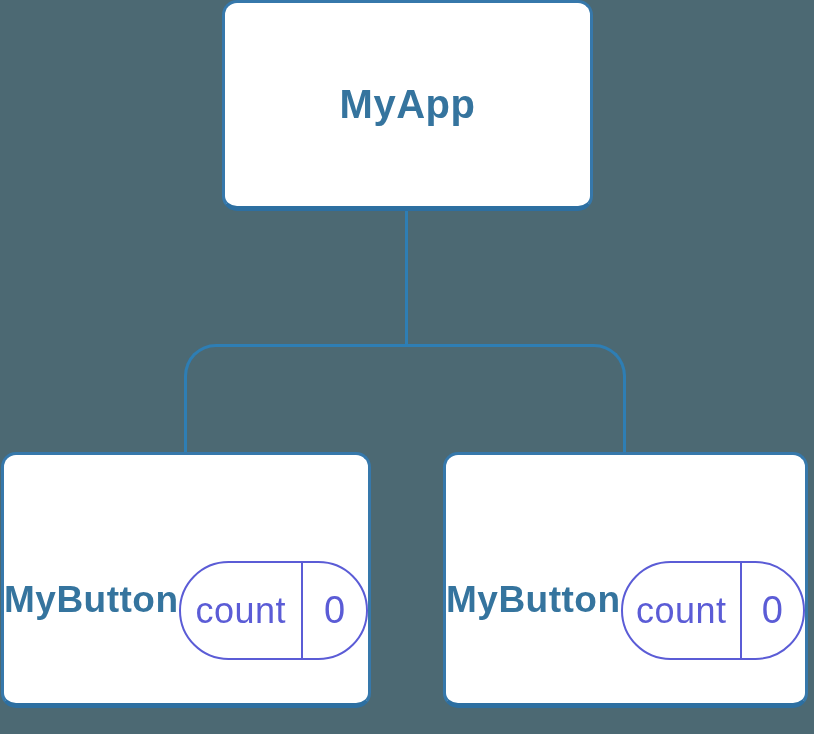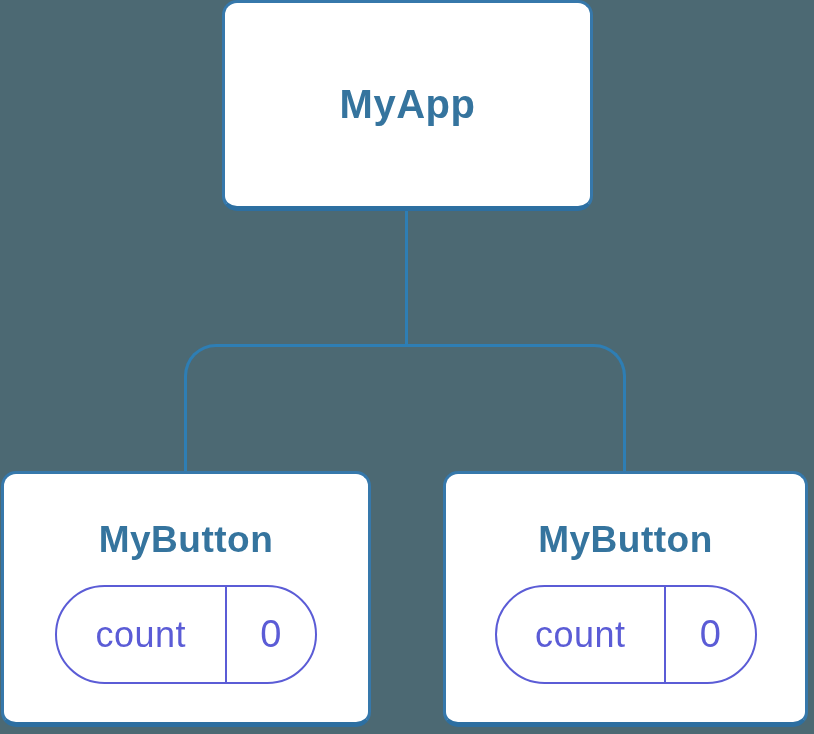--- a/index.html
+++ b/index.html
@@ -56,24 +56,23 @@
     width: 442px;
     height: 127px;
     border-top: 3px solid var(--line-blue, #2E7EB4);
     border-left: 3px solid var(--line-blue, #2E7EB4);
     border-right: 3px solid var(--line-blue, #2E7EB4);
     border-bottom: none;
     border-radius: 32px 32px 0 0;
     background: transparent;
   }
   .node-child {
-    top: 471px;
+    top: 452px;
     height: 256px;
     display: flex;
-    flex-direction: column;
     align-items: center;
     padding-top: 42px;
   }
   .node-child-left  { left: 1px;   width: 370px; }
   .node-child-right { left: 443px; width: 365px; }
   .node-child .node-title {
     font-size: 37px;
     line-height: 48px;
   }
   .state-pill {

